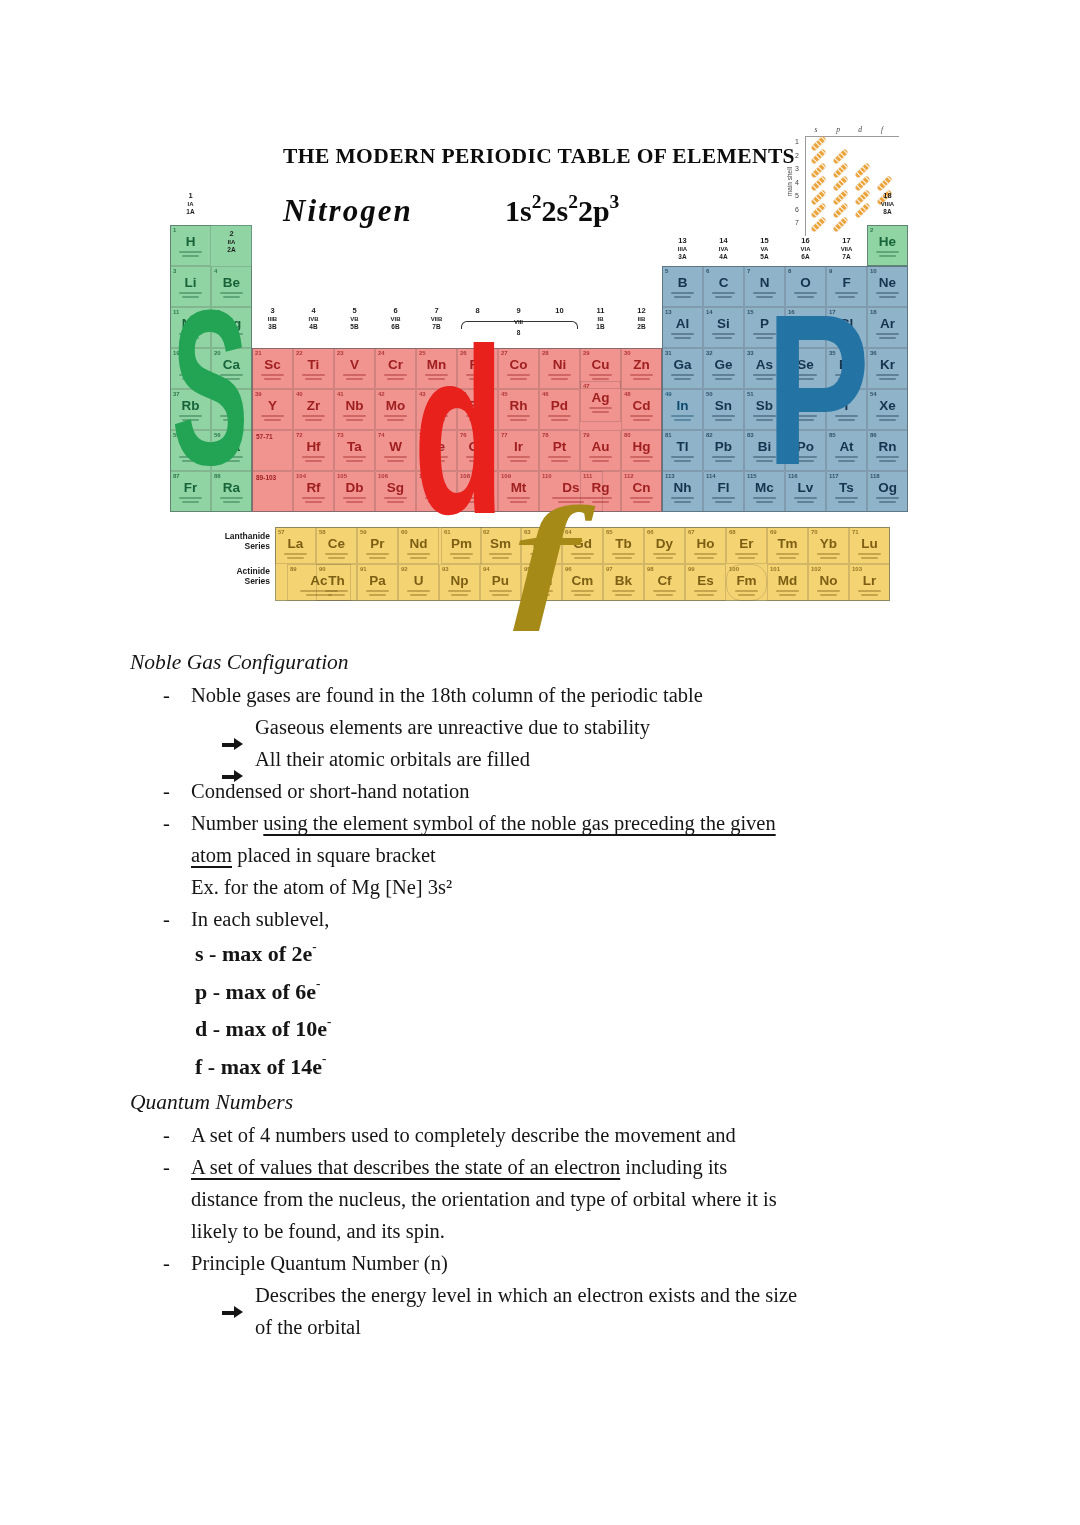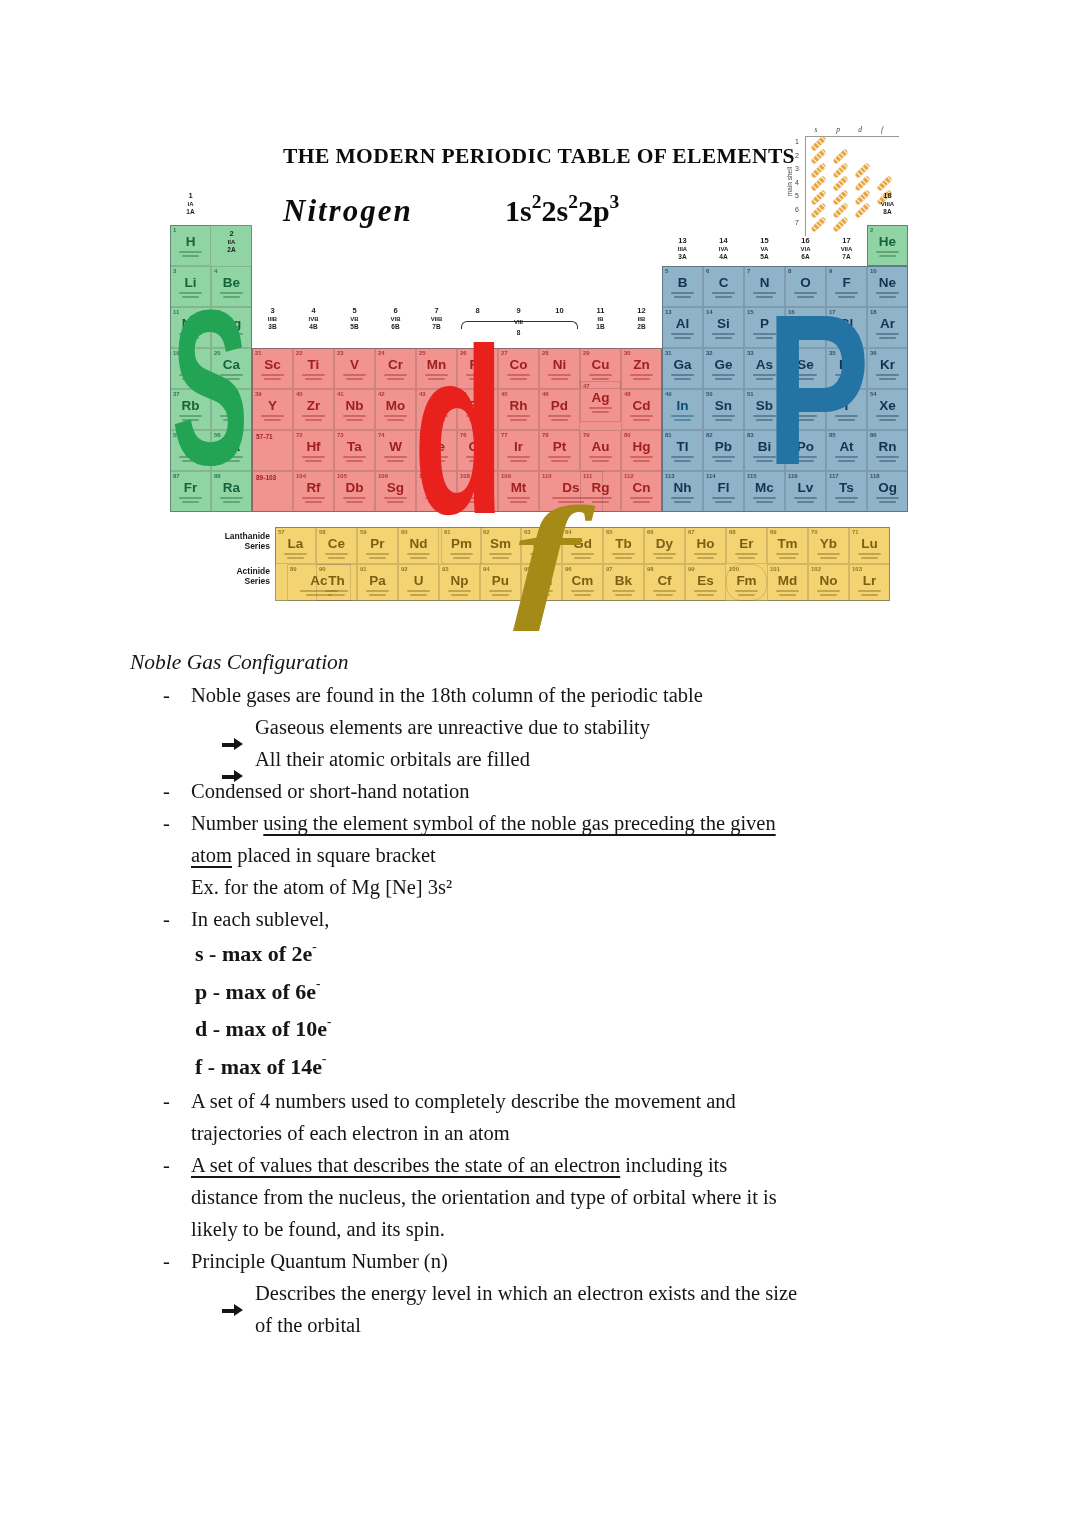--- a/index.html
+++ b/index.html
@@ -950,24 +950,24 @@
       </div>
       <div class="n-item k-bold">
         <div class="n-line"><span>p - max of 6e</span><sup>-</sup></div>
       </div>
       <div class="n-item k-bold">
         <div class="n-line"><span>d - max of 10e</span><sup>-</sup></div>
       </div>
       <div class="n-item k-bold">
         <div class="n-line"><span>f - max of 14e</span><sup>-</sup></div>
       </div>
+      <div class="n-head">Quantum Numbers</div>
       <div class="n-item k-dash">
         <span class="bullet">-</span>
         <div class="n-line"><span>A set of 4 numbers used to completely describe the movement and</span></div>
-        <div class="n-line"><span>trajectories of each electron in an atom</span></div>
       </div>
       <div class="n-item k-dash">
         <span class="bullet">-</span>
         <div class="n-line"><span class="u">A set of values that describes the state of an electron</span><span> including its</span></div>
         <div class="n-line"><span>distance from the nucleus, the orientation and type of orbital where it is</span></div>
         <div class="n-line"><span>likely to be found, and its spin.</span></div>
       </div>
       <div class="n-item k-dash">
         <span class="bullet">-</span>
         <div class="n-line"><span>Principle Quantum Number (n)</span></div>

